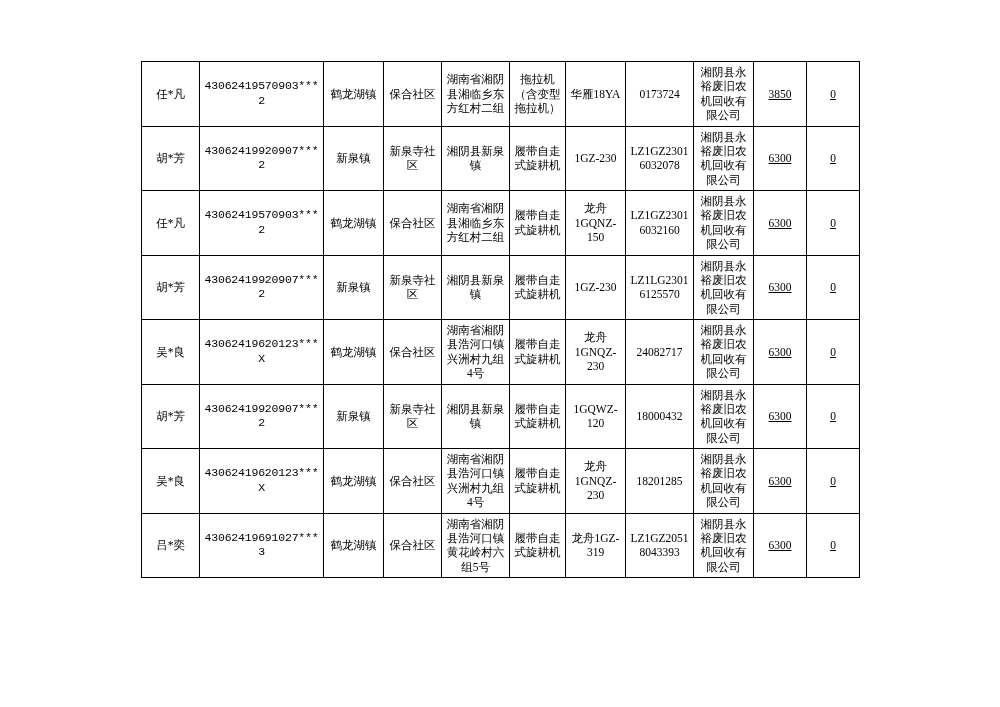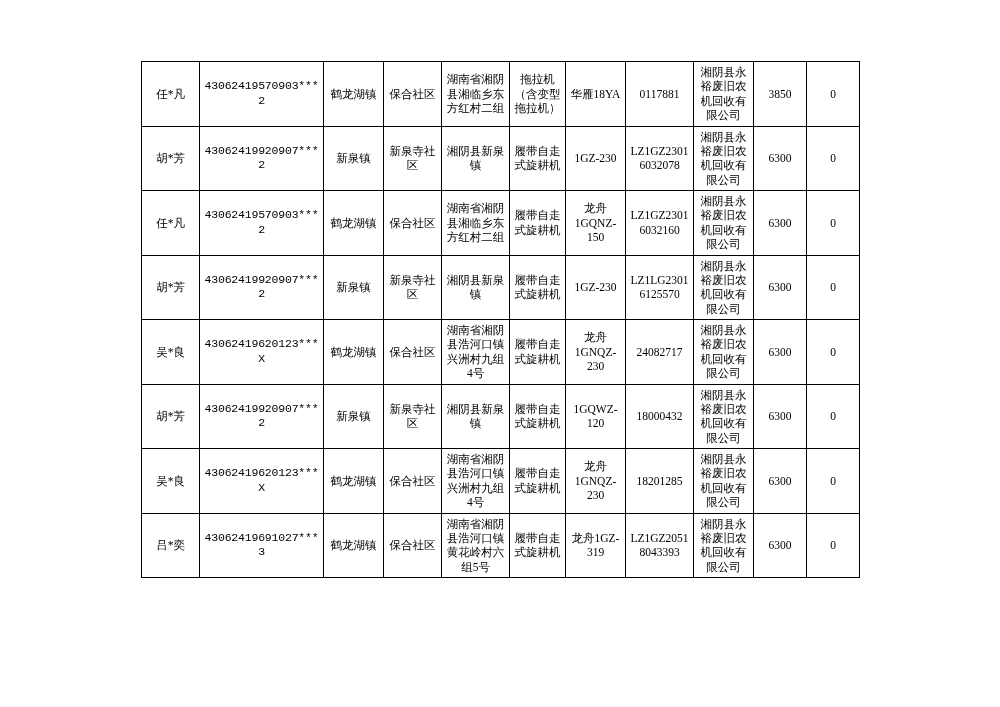--- a/index.html
+++ b/index.html
@@ -57,20 +57,21 @@
   td.idnum {
     font-family: Liberation Mono, monospace;
     font-size: 10.5px;
     letter-spacing: -0.2px;
   }
   td.small {
     font-size: 11px;
   }
   td.num {
     font-size: 11.5px;
+    text-decoration: underline;
   }
 </style>
 </head>
 <body>
 
 <div class="page">
   <div class="table-wrap">
     <table class="doc-table">
       <colgroup>
         <col class="c0">
@@ -87,21 +88,21 @@
       </colgroup>
       <tbody>
         <tr>
           <td>任*凡</td>
           <td class="idnum">43062419570903***2</td>
           <td>鹤龙湖镇</td>
           <td>保合社区</td>
           <td class="small">湖南省湘阴县湘临乡东方红村二组</td>
           <td class="small">拖拉机（含变型拖拉机）</td>
           <td class="small">华雁18YA</td>
-          <td class="small">0117881</td>
+          <td class="small">0173724</td>
           <td class="small">湘阴县永裕废旧农机回收有限公司</td>
           <td class="num">3850</td>
           <td class="num">0</td>
         </tr>
         <tr>
           <td>胡*芳</td>
           <td class="idnum">43062419920907***2</td>
           <td>新泉镇</td>
           <td>新泉寺社区</td>
           <td class="small">湘阴县新泉镇</td>

